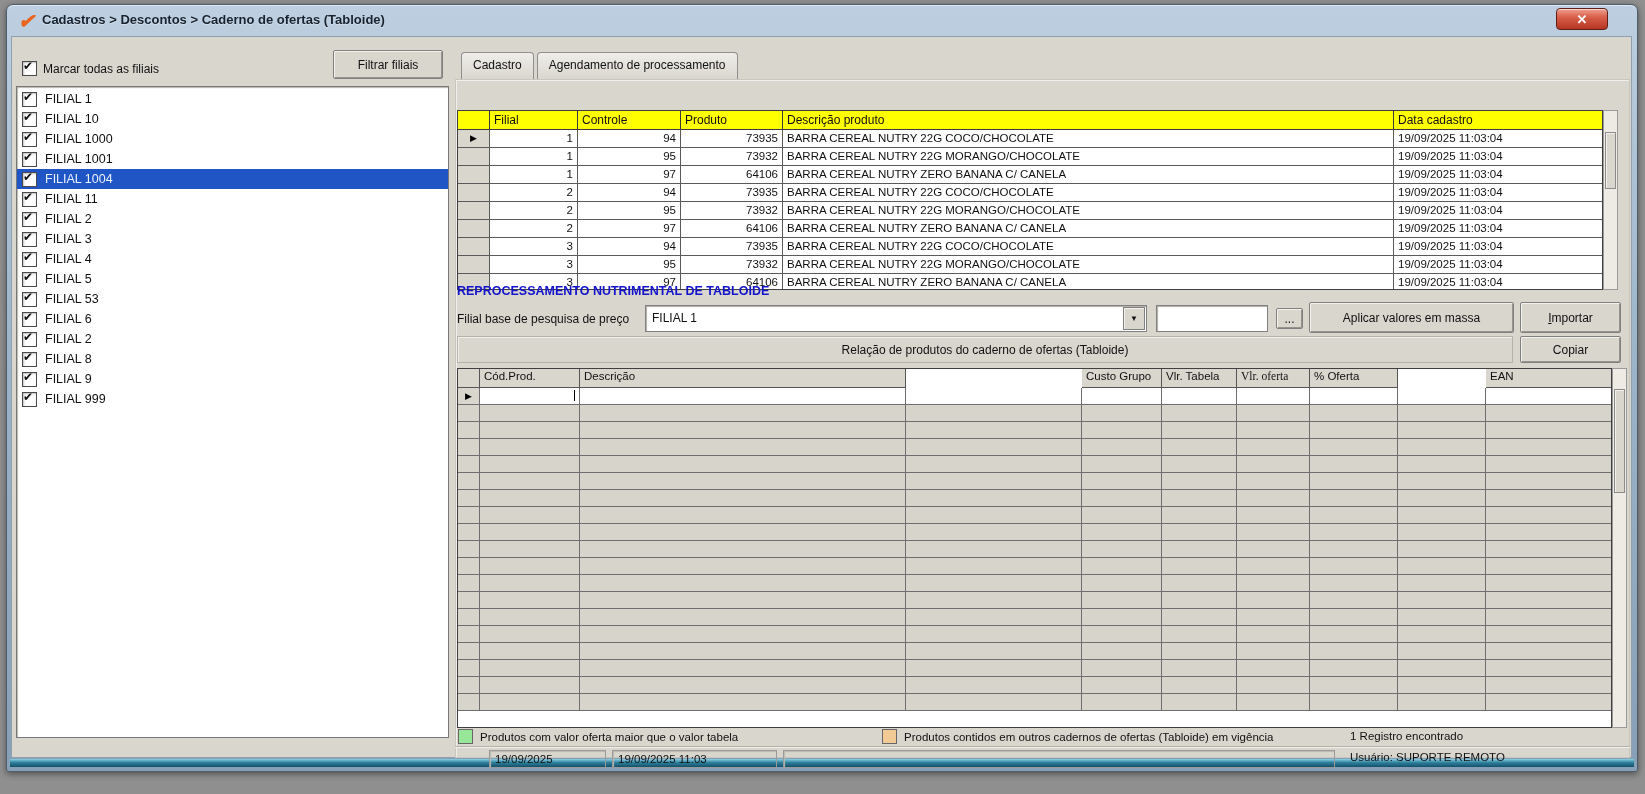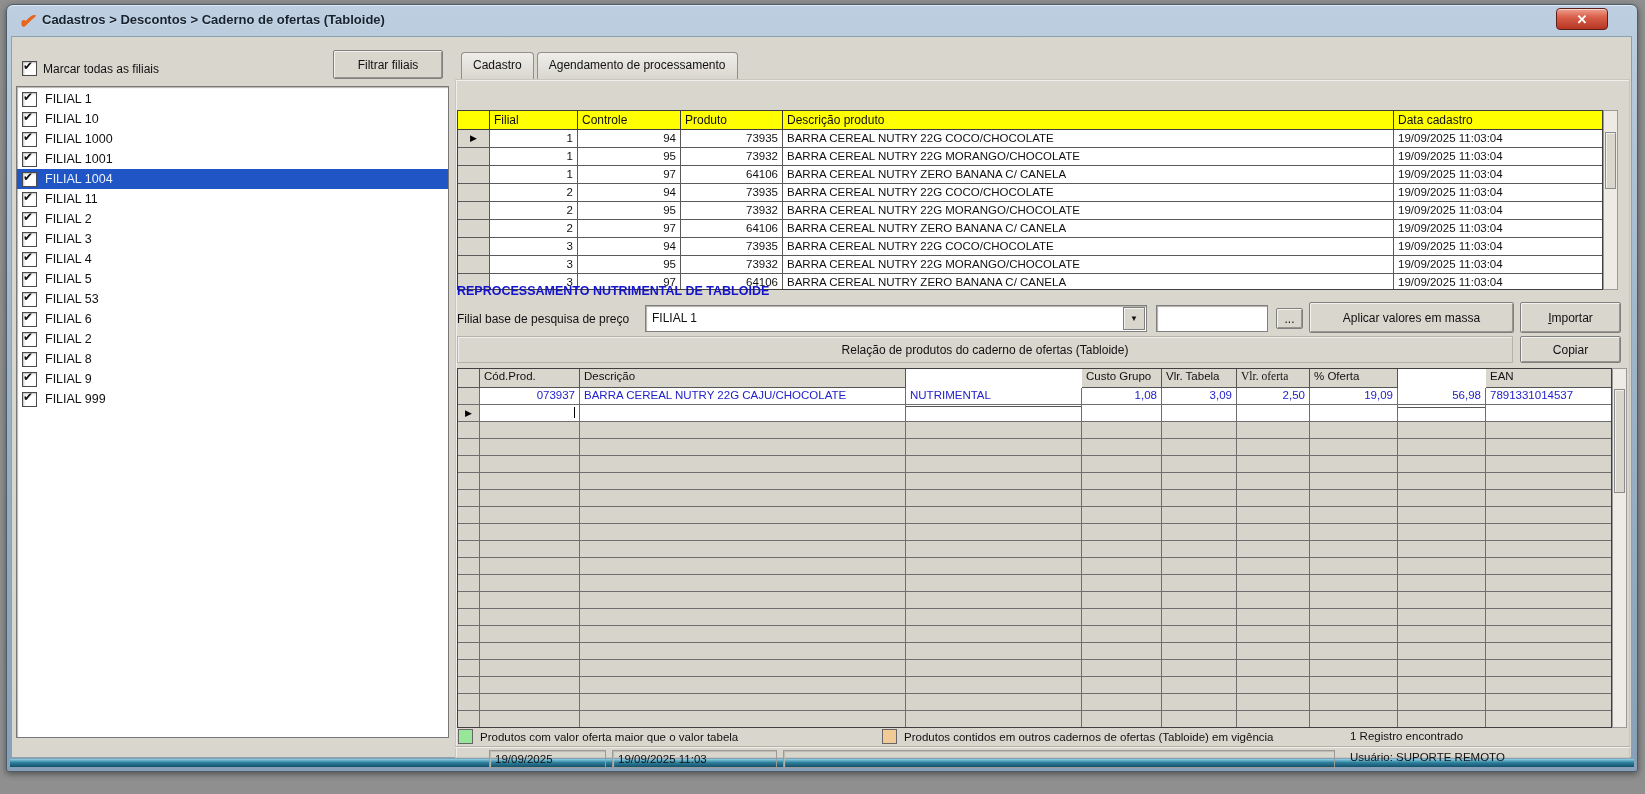--- a/index.html
+++ b/index.html
@@ -337,32 +337,20 @@
       <div class="g-cell l" style="width: 100px;">Cód.Prod.</div>
       <div class="g-cell l" style="width: 326px;">Descrição</div>
       <div class="g-cell l" style="width: 176px; margin-top: 37px;">Fabricante</div>
       <div class="g-cell l" style="width: 80px;">Custo Grupo</div>
       <div class="g-cell l" style="width: 75px;">Vlr. Tabela</div>
       <div class="g-cell l" style="width: 73px; font-family: Liberation Serif, serif;">Vlr. oferta</div>
       <div class="g-cell l" style="width: 88px;">% Oferta</div>
       <div class="g-cell l" style="width: 88px; margin-top: 38px;">% Margem</div>
       <div class="g-cell l" style="width: 129px;">EAN</div>
     </div>
-    <div class="g-row blue">
-      <div class="g-cell g-rowhdr" style="width: 22px;"></div>
-      <div class="g-cell r" style="width: 100px;">073937</div>
-      <div class="g-cell l" style="width: 326px;">BARRA CEREAL NUTRY 22G CAJU/CHOCOLATE</div>
-      <div class="g-cell l" style="width: 176px;">NUTRIMENTAL</div>
-      <div class="g-cell r" style="width: 80px;">1,08</div>
-      <div class="g-cell r" style="width: 75px;">3,09</div>
-      <div class="g-cell r" style="width: 73px;">2,50</div>
-      <div class="g-cell r" style="width: 88px;">19,09</div>
-      <div class="g-cell r" style="width: 88px;">56,98</div>
-      <div class="g-cell l" style="width: 129px;">7891331014537</div>
-    </div>
     <div class="g-row">
       <div class="g-cell g-rowhdr" style="width: 22px;">
         <span class="pointer">▶</span>
       </div>
       <div class="g-cell r" style="width: 100px;"><span class="caret-bar"></span></div>
       <div class="g-cell l" style="width: 326px;"></div>
       <div class="g-cell l" style="width: 176px;"></div>
       <div class="g-cell r" style="width: 80px;"></div>
       <div class="g-cell r" style="width: 75px;"></div>
       <div class="g-cell r" style="width: 73px;"></div>

